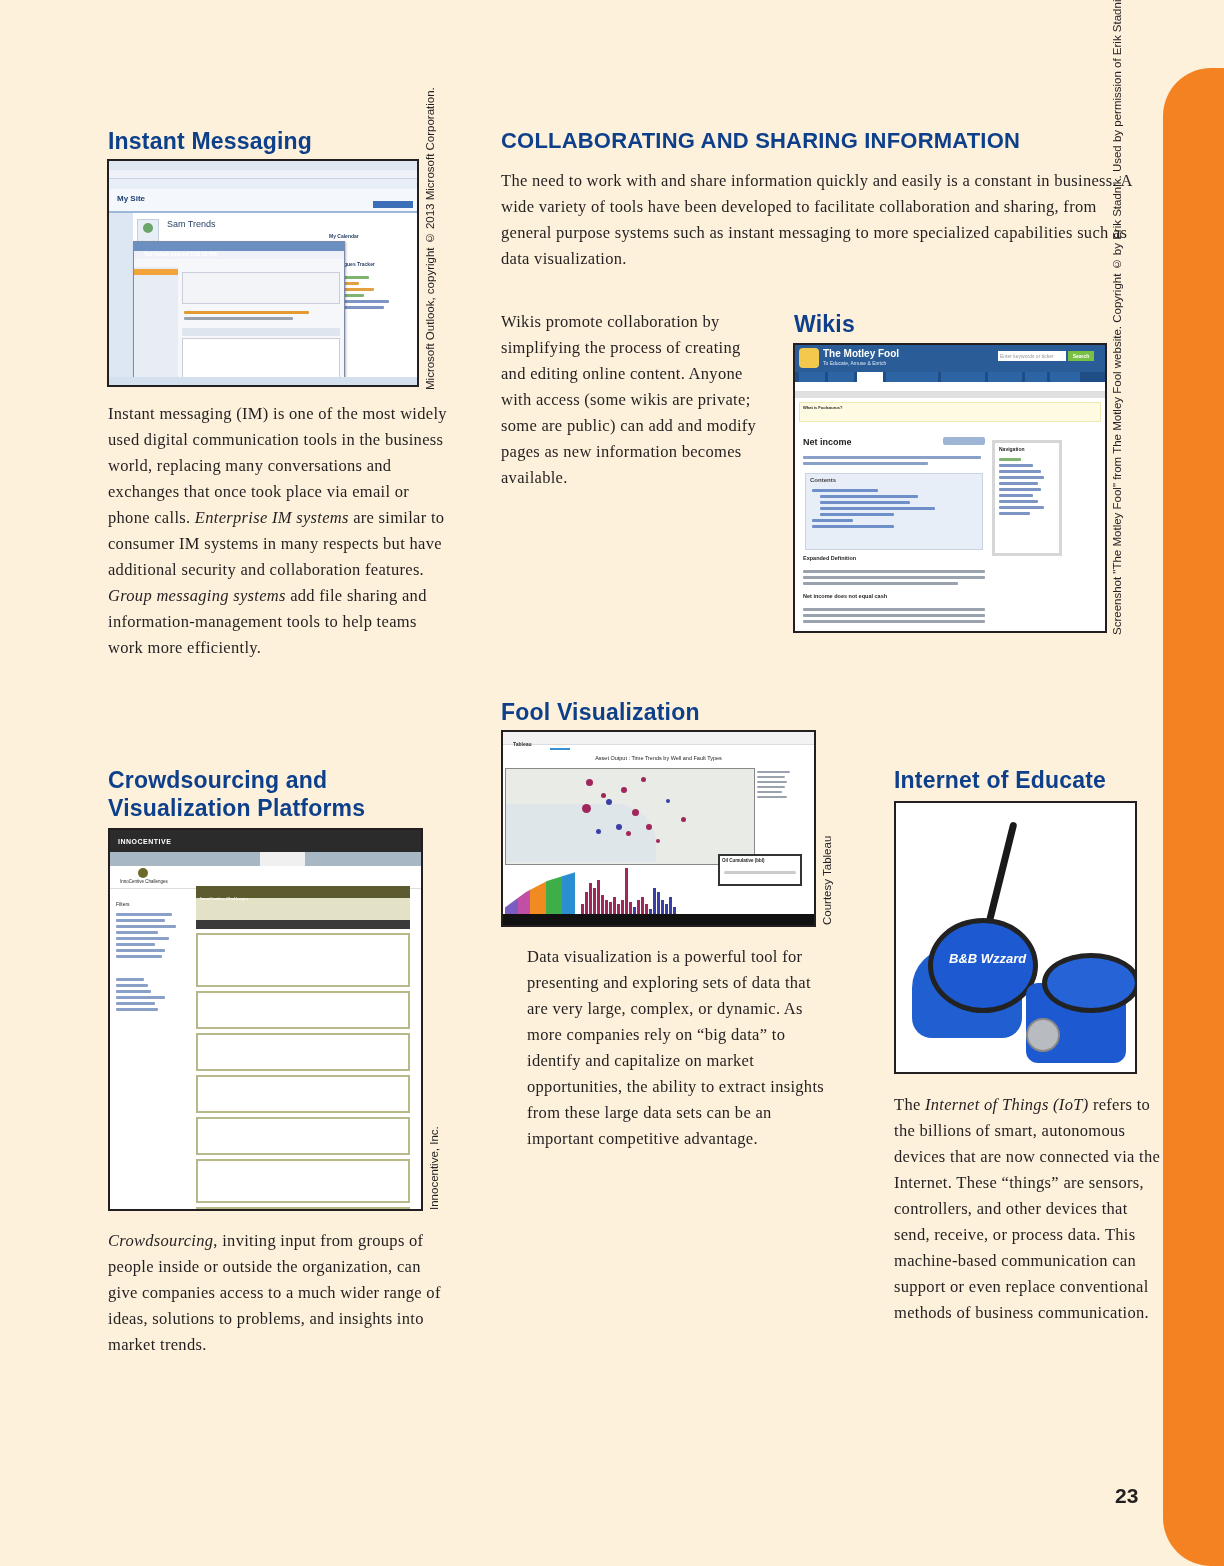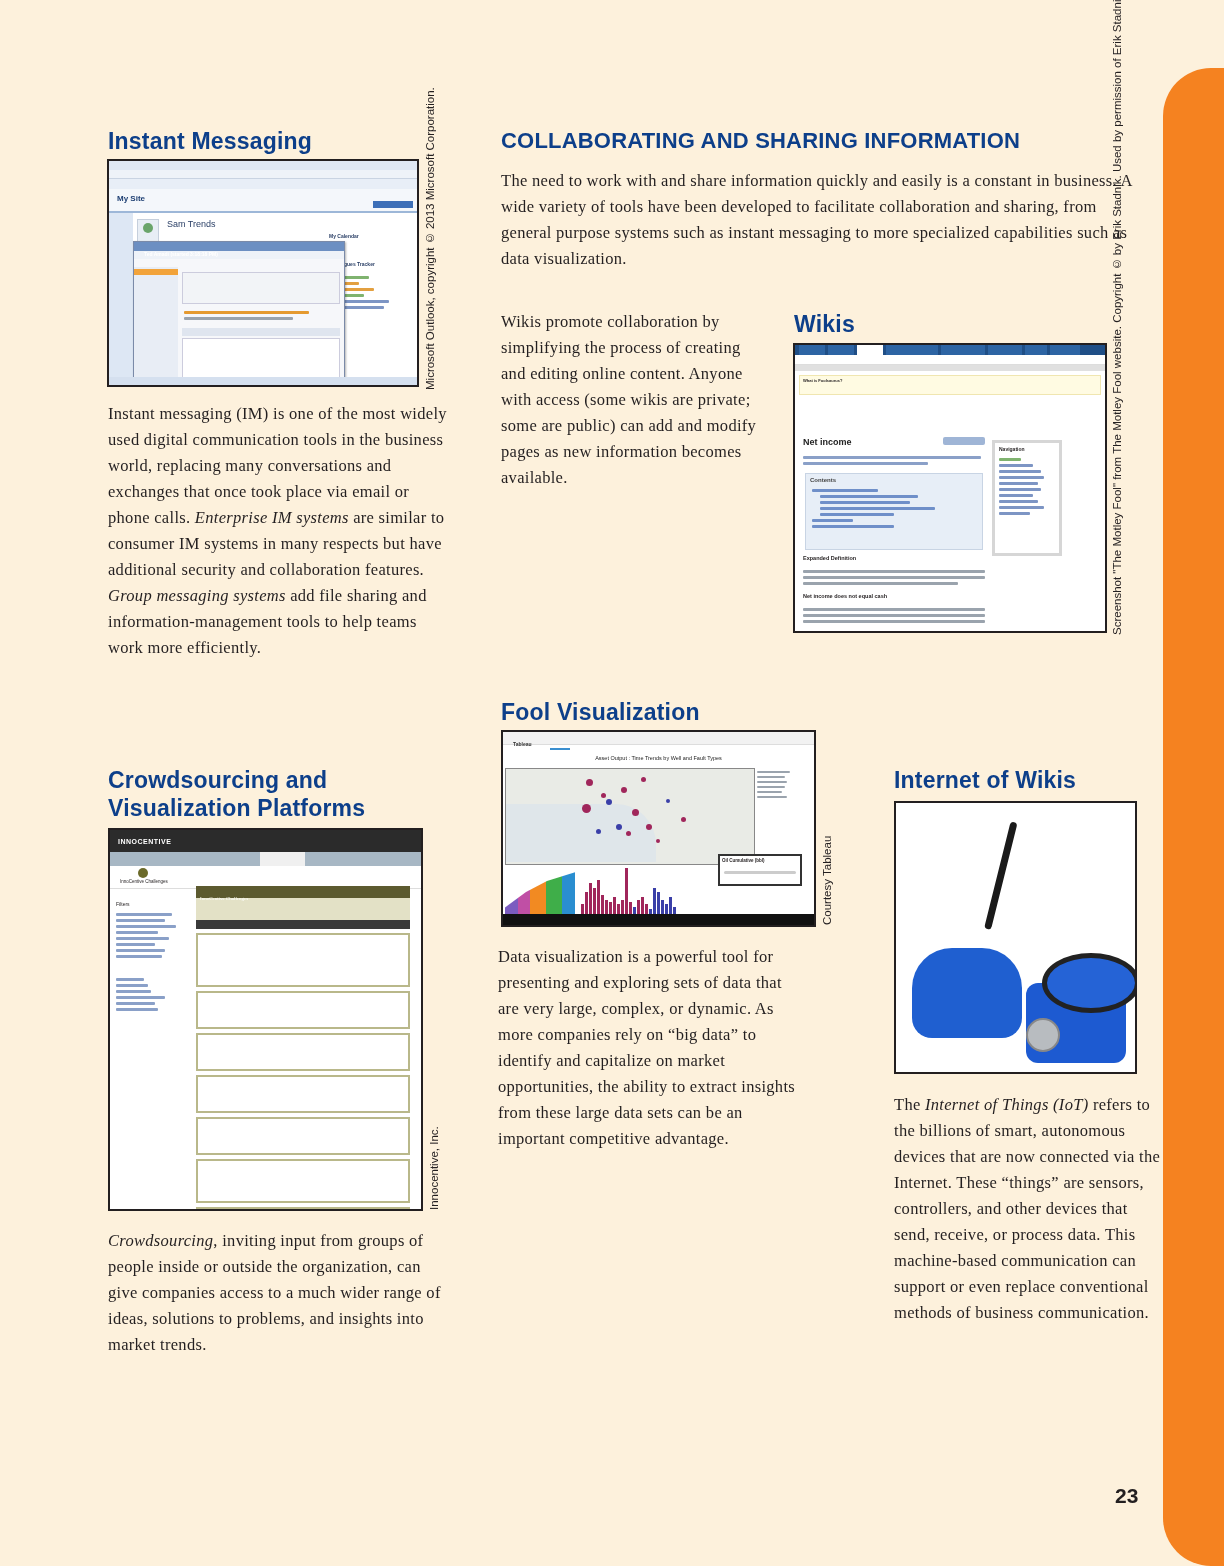--- a/index.html
+++ b/index.html
@@ -116,20 +116,27 @@
 </div>
 <div class="abs credit" style="left:423px;top:140px;height:250px;">Microsoft Outlook, copyright © 2013 Microsoft Corporation.</div>
 <p class="abs body-text" style="left:108px;top:401px;width:342px;"><span>Instant messaging (IM) is one of the most widely used digital communication tools in the business world, replacing many conversations and exchanges that once took place via email or phone calls. </span><i>Enterprise IM systems</i><span> are similar to consumer IM systems in many respects but have additional security and collaboration features. </span><i>Group messaging systems</i><span> add file sharing and information-management tools to help teams work more efficiently.</span></p>
 
 <h2 class="abs h-blue h-main" style="left:501px;top:127px;">COLLABORATING AND SHARING INFORMATION</h2>
 <p class="abs body-text" style="left:501px;top:168px;width:640px;">The need to work with and share information quickly and easily is a constant in business. A wide variety of tools have been developed to facilitate collaboration and sharing, from general purpose systems such as instant messaging to more specialized capabilities such as data visualization.</p>
 
 <p class="abs body-text" style="left:501px;top:309px;width:262px;">Wikis promote collaboration by simplifying the process of creating and editing online content. Anyone with access (some wikis are private; some are public) can add and modify pages as new information becomes available.</p>
 <h3 class="abs h-blue h-sub" style="left:794px;top:310px;">Wikis</h3>
 <div class="abs shot" style="left:793px;top:343px;width:314px;height:290px;">
+  <div class="mf-head">
+    <div style="position:absolute;left:4px;top:3px;width:20px;height:20px;background:#f2c94c;border-radius:4px;"></div>
+    <span style="position:absolute;left:28px;top:3px;font:bold 10px 'Liberation Sans',sans-serif;color:#fff;">The Motley Fool</span>
+    <span style="position:absolute;left:28px;top:15px;font:5px 'Liberation Sans',sans-serif;color:#dbe6f5;">To Educate, Amuse &amp; Enrich</span>
+    <span style="position:absolute;left:203px;top:6px;width:68px;height:10px;background:#fff;font:5px 'Liberation Sans',sans-serif;color:#999;line-height:10px;padding-left:2px;box-sizing:border-box;overflow:hidden;">Enter keywords or ticker</span>
+    <span style="position:absolute;left:273px;top:6px;width:26px;height:10px;background:#79c142;font:bold 5px 'Liberation Sans',sans-serif;color:#fff;line-height:10px;text-align:center;">Search</span>
+  </div>
   <div class="mf-nav">
     <span></span>
     <span></span>
     <span class="on"></span>
     <span style="width:52px;"></span>
     <span style="width:44px;"></span>
     <span style="width:34px;"></span>
     <span style="width:22px;"></span>
     <span style="width:30px;"></span>
   </div>
@@ -247,21 +254,21 @@
         <div style="width:3px;height:15%;background:#3a3fa8"></div>
     </div>
     <div style="position:absolute;right:10px;top:-12px;width:80px;height:28px;background:#fff;border:2px solid #333;">
       <span style="display:block;font:bold 4.5px 'Liberation Sans',sans-serif;padding:2px;">Oil Cumulative (bbl)</span>
       <div style="margin:6px 4px 0;height:3px;background:#ccc;border-radius:2px;"></div>
     </div>
   </div>
   <div class="tb-android"></div>
 </div>
 <div class="abs credit" style="left:820px;top:830px;height:95px;">Courtesy Tableau</div>
-<p class="abs body-text" style="left:498px;top:944px;width:305px;">Data visualization is a powerful tool for presenting and exploring sets of data that are very large, complex, or dynamic. As more companies rely on “big data” to identify and capitalize on market opportunities, the ability to extract insights from these large data sets can be an important competitive advantage.</p>
+<p class="abs body-text" style="left:527px;top:944px;width:305px;">Data visualization is a powerful tool for presenting and exploring sets of data that are very large, complex, or dynamic. As more companies rely on “big data” to identify and capitalize on market opportunities, the ability to extract insights from these large data sets can be an important competitive advantage.</p>
 
 <h3 class="abs h-blue h-sub" style="left:108px;top:766px;"><span>Crowdsourcing and</span><br><span>Visualization Platforms</span></h3>
 <div class="abs shot" style="left:108px;top:828px;width:315px;height:383px;">
   <div class="ic-top">
     <span style="font:bold 7px 'Liberation Sans',sans-serif;color:#fff;line-height:22px;padding-left:8px;letter-spacing:0.5px;">INNOCENTIVE</span>
   </div>
   <div class="ic-tabs">
     <span style="display:inline-block;margin-left:150px;width:45px;height:14px;background:#f0f0f0;"></span>
   </div>
   <div style="height:22px;background:#fff;border-bottom:1px solid #ddd;position:relative;">
@@ -288,21 +295,24 @@
     <div class="ic-card"></div>
     <div class="ic-card"></div>
     <div class="ic-card"></div>
     <div class="ic-card" style="height:40px;"></div>
     <div class="ic-card"></div>
   </div>
 </div>
 <div class="abs credit" style="left:427px;top:1125px;height:85px;">Innocentive, Inc.</div>
 <p class="abs body-text" style="left:108px;top:1228px;width:340px;"><i>Crowdsourcing</i><span>, inviting input from groups of people inside or outside the organization, can give companies access to a much wider range of ideas, solutions to problems, and insights into market trends.</span></p>
 
-<h3 class="abs h-blue h-sub" style="left:894px;top:766px;">Internet of Wikis</h3>
+<h3 class="abs h-blue h-sub" style="left:894px;top:766px;">Internet of Educate</h3>
 <div class="abs shot" style="left:894px;top:801px;width:243px;height:273px;background:#fff;">
   <div style="position:absolute;left:88px;top:16px;width:7px;height:110px;background:#1a1a1a;border-radius:4px;transform:rotate(14deg);transform-origin:bottom;"></div>
   <div style="position:absolute;left:16px;top:145px;width:110px;height:90px;background:#1f5fd0;border-radius:40px 40px 20px 20px;"></div>
+  <div style="position:absolute;left:32px;top:115px;width:100px;height:85px;border-radius:50%;background:#1d5ad1;border:5px solid #222;">
+    <span style="position:absolute;left:16px;top:28px;font:bold italic 13px 'Liberation Sans',sans-serif;color:#fff;">B&amp;B Wzzard</span>
+  </div>
   <div style="position:absolute;left:130px;top:180px;width:100px;height:80px;background:#1d5ad1;border-radius:12px;"></div>
   <div style="position:absolute;left:146px;top:150px;width:88px;height:50px;border-radius:50%;background:#2563d6;border:5px solid #222;"></div>
   <div style="position:absolute;left:130px;top:215px;width:30px;height:30px;border-radius:50%;background:#b8bcc0;border:2px solid #888;"></div>
 </div>
 <p class="abs body-text" style="left:894px;top:1092px;width:270px;"><span>The </span><i>Internet of Things (IoT)</i><span> refers to the billions of smart, autonomous devices that are now connected via the Internet. These “things” are sensors, controllers, and other devices that send, receive, or process data. This machine-based communication can support or even replace conventional methods of business communication.</span></p>
 
 </body></html>

